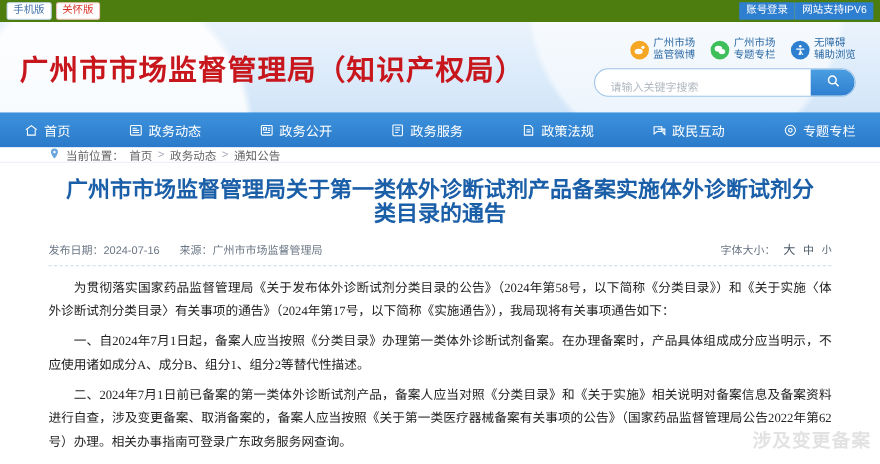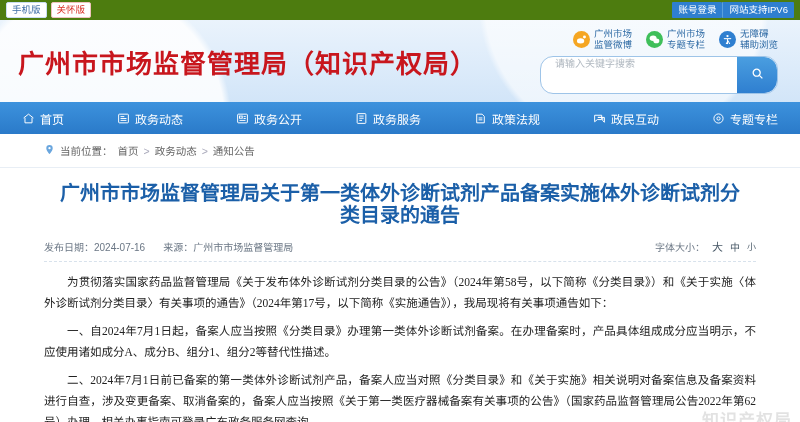--- a/index.html
+++ b/index.html
@@ -98,25 +98,25 @@
   .qicon {
     width: 17px; height: 17px; border-radius: 50%;
     display:flex; align-items:center; justify-content:center;
     color:#fff; font-size: 9px;
   }
   .qicon.orange { background:#f5a623; }
   .qicon.green  { background:#3fbf5a; }
   .qicon.blue   { background:#2f7fd0; }
 
   .searchbox {
-    width: 238px; height: 38px;
+    width: 238px; height: 26px;
     background:#fff;
     border: 1px solid #9ec4e8;
     border-radius: 13px;
-    display: flex; align-items: flex-start;
+    display: flex; align-items: flex-end;
     padding-left: 12px;
     overflow: hidden;
   }
   .searchbox input {
     flex: 1; border: 0; outline: none;
     font-size: 10px; color:#333;
     font-family: "Liberation Sans", sans-serif;
     background: transparent;
   }
   .searchbox input::placeholder { color:#b0b8c0; }
@@ -140,21 +140,21 @@
   .nav-item {
     display: flex; align-items: center; gap: 5px;
     color: #fff; font-size: 12px;
     white-space: nowrap;
     cursor: pointer;
   }
   .nav-ico { width: 13px; height: 13px; display:inline-block; }
 
   
   .crumb {
-    height: 34px;
+    height: 14px;
     display: flex; align-items: center;
     gap: 5px;
     padding: 0 44px;
     font-size: 10.5px;
     color: #666;
     background: #fff;
     border-bottom: 1px solid #e8eef5;
   }
   .crumb a { color:#666; text-decoration:none; }
   .crumb .sep { color:#aab; }
@@ -395,14 +395,14 @@
       <span class="opt s">小</span>
     </span>
   </div>
 
   <div class="body-text">
     <p>为贯彻落实国家药品监督管理局《关于发布体外诊断试剂分类目录的公告》（2024年第58号，以下简称《分类目录》）和《关于实施〈体外诊断试剂分类目录〉有关事项的通告》（2024年第17号，以下简称《实施通告》），我局现将有关事项通告如下：</p>
     <p>一、自2024年7月1日起，备案人应当按照《分类目录》办理第一类体外诊断试剂备案。在办理备案时，产品具体组成成分应当明示，不应使用诸如成分A、成分B、组分1、组分2等替代性描述。</p>
     <p>二、2024年7月1日前已备案的第一类体外诊断试剂产品，备案人应当对照《分类目录》和《关于实施》相关说明对备案信息及备案资料进行自查，涉及变更备案、取消备案的，备案人应当按照《关于第一类医疗器械备案有关事项的公告》（国家药品监督管理局公告2022年第62号）办理。相关办事指南可登录广东政务服务网查询。</p>
   </div>
 
-  <div class="watermark">知识产权局</div>
+  <div class="watermark">涉及变更备案</div>
 </div>
 
 </body></html>

